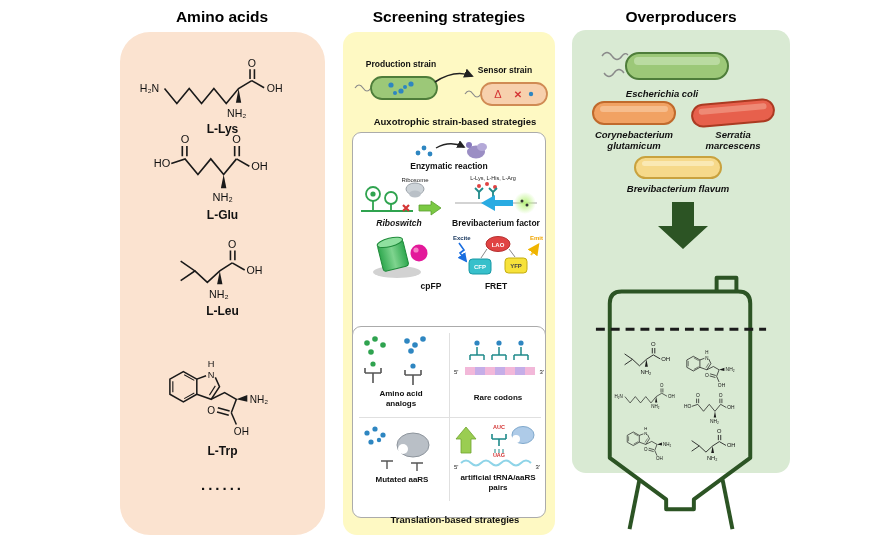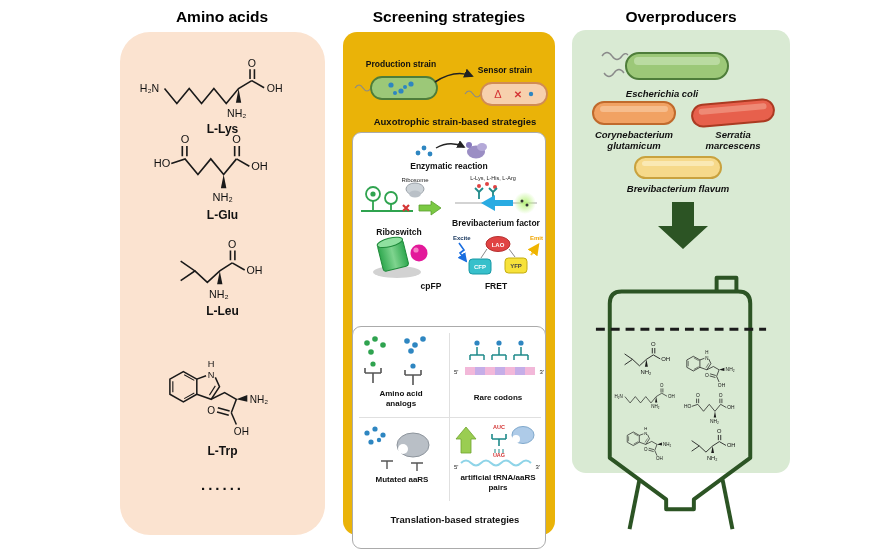--- a/index.html
+++ b/index.html
@@ -126,21 +126,21 @@
     <div class="mol-label" style="top:272px;">L-Leu</div>
 
     <svg class="abs" style="left:38px; top:300px;" width="118" height="106" viewBox="0 0 140 126">
         <use href="#mol-trp"></use>
       </svg>
     <div class="mol-label" style="top:412px;">L-Trp</div>
 
     <div class="ellipsis" style="top:444px;">......</div>
   </div>
 
-  <div class="panel" style="left:343px; top:32px; width:212px; height:503px; background:#eab308; border-radius:14px;">
+  <div class="panel" style="left:343px; top:32px; width:212px; height:503px; background:#fef9c3; border-radius:14px;">
 
     <div class="sublabel" style="left:6px; top:27px; width:104px;">Production strain</div>
     <svg class="abs" style="left:10px; top:40px;" width="88" height="32" viewBox="0 0 88 32">
       <path d="M2,16 q4,-6 8,0 q4,6 8,0" stroke="#8a8a8a" stroke-width="1.2" fill="none"></path>
       <rect x="18" y="5" width="66" height="22" rx="11" fill="#9cc878" stroke="#4e7d3a" stroke-width="1.8"></rect>
       <g fill="#2e86c1">
         <circle cx="38" cy="13" r="2.6"></circle>
           <circle cx="48" cy="19" r="2.6"></circle>
         <circle cx="58" cy="12" r="2.6"></circle>
           <circle cx="52" cy="15" r="2"></circle>
@@ -182,21 +182,21 @@
           <path d="M4,36 L56,36"></path>
           <path d="M16,36 L16,26"></path>
             <circle cx="16" cy="19" r="7"></circle>
           <path d="M34,36 L34,29"></path>
             <circle cx="34" cy="23" r="6"></circle>
         </g>
         <circle cx="16" cy="19" r="2.6" fill="#2fa34f"></circle>
         <path d="M46,30 L52,36 M52,30 L46,36" stroke="#d43535" stroke-width="2.2"></path>
         <path d="M62,30 L74,30 L74,26 L84,33 L74,40 L74,36 L62,36 Z" fill="#7ac943" stroke="#5a9e2f" stroke-width="0.8"></path>
       </svg>
-      <div class="sublabel" style="left:0; top:94px; width:92px;">Riboswitch</div>
+      <div class="sublabel" style="left:0; top:85px; width:92px;font-style:italic;">Riboswitch</div>
 
       <svg class="abs" style="left:96px; top:40px;" width="94" height="44" viewBox="0 0 94 44">
         <text x="44" y="7" font-size="5.5" fill="#222" text-anchor="middle">L-Lys, L-His, L-Arg</text>
         <g fill="#e04343">
           <circle cx="30" cy="13" r="2"></circle>
             <circle cx="38" cy="11" r="2"></circle>
             <circle cx="46" cy="14" r="2"></circle>
         </g>
         <g stroke="#1f8a8a" stroke-width="1.8" fill="none">
           <path d="M30,26 L30,19 M26,15 L30,19 M34,15 L30,19"></path>
@@ -230,21 +230,21 @@
         <rect x="22" y="28" width="22" height="15" rx="3.5" fill="#37c0cb" stroke="#1898a4" stroke-width="1"></rect>
         <text x="33" y="38" font-size="6" font-weight="bold" fill="#fff" text-anchor="middle">CFP</text>
         <rect x="58" y="27" width="22" height="15" rx="3.5" fill="#f7e23a" stroke="#c4ad10" stroke-width="1"></rect>
         <text x="69" y="37" font-size="6" font-weight="bold" fill="#444" text-anchor="middle">YFP</text>
         <text x="96" y="9" font-size="6" font-weight="bold" fill="#f0a500" text-anchor="end">Emit</text>
         <path d="M84,24 L91,14" stroke="#f5c63a" stroke-width="2" fill="none" marker-end="url(#arryellow)"></path>
       </svg>
       <div class="sublabel" style="left:94px; top:148px; width:98px;">FRET</div>
     </div>
 
-    <div class="whitebox" style="left:9px; top:294px; width:194px; height:223px;">
+    <div class="whitebox" style="left:9px; top:294px; width:194px; height:192px;">
       <div class="divider" style="left:96px; top:6px; width:1px; height:168px;"></div>
       <div class="divider" style="left:6px; top:90px; width:182px; height:1px;"></div>
 
       <svg class="abs" style="left:4px; top:6px;" width="88" height="56" viewBox="0 0 88 56">
         <g fill="#2fa34f">
           <circle cx="10" cy="10" r="2.8"></circle>
             <circle cx="18" cy="6" r="2.8"></circle>
             <circle cx="26" cy="12" r="2.8"></circle>
             <circle cx="14" cy="19" r="2.8"></circle>
         </g>

